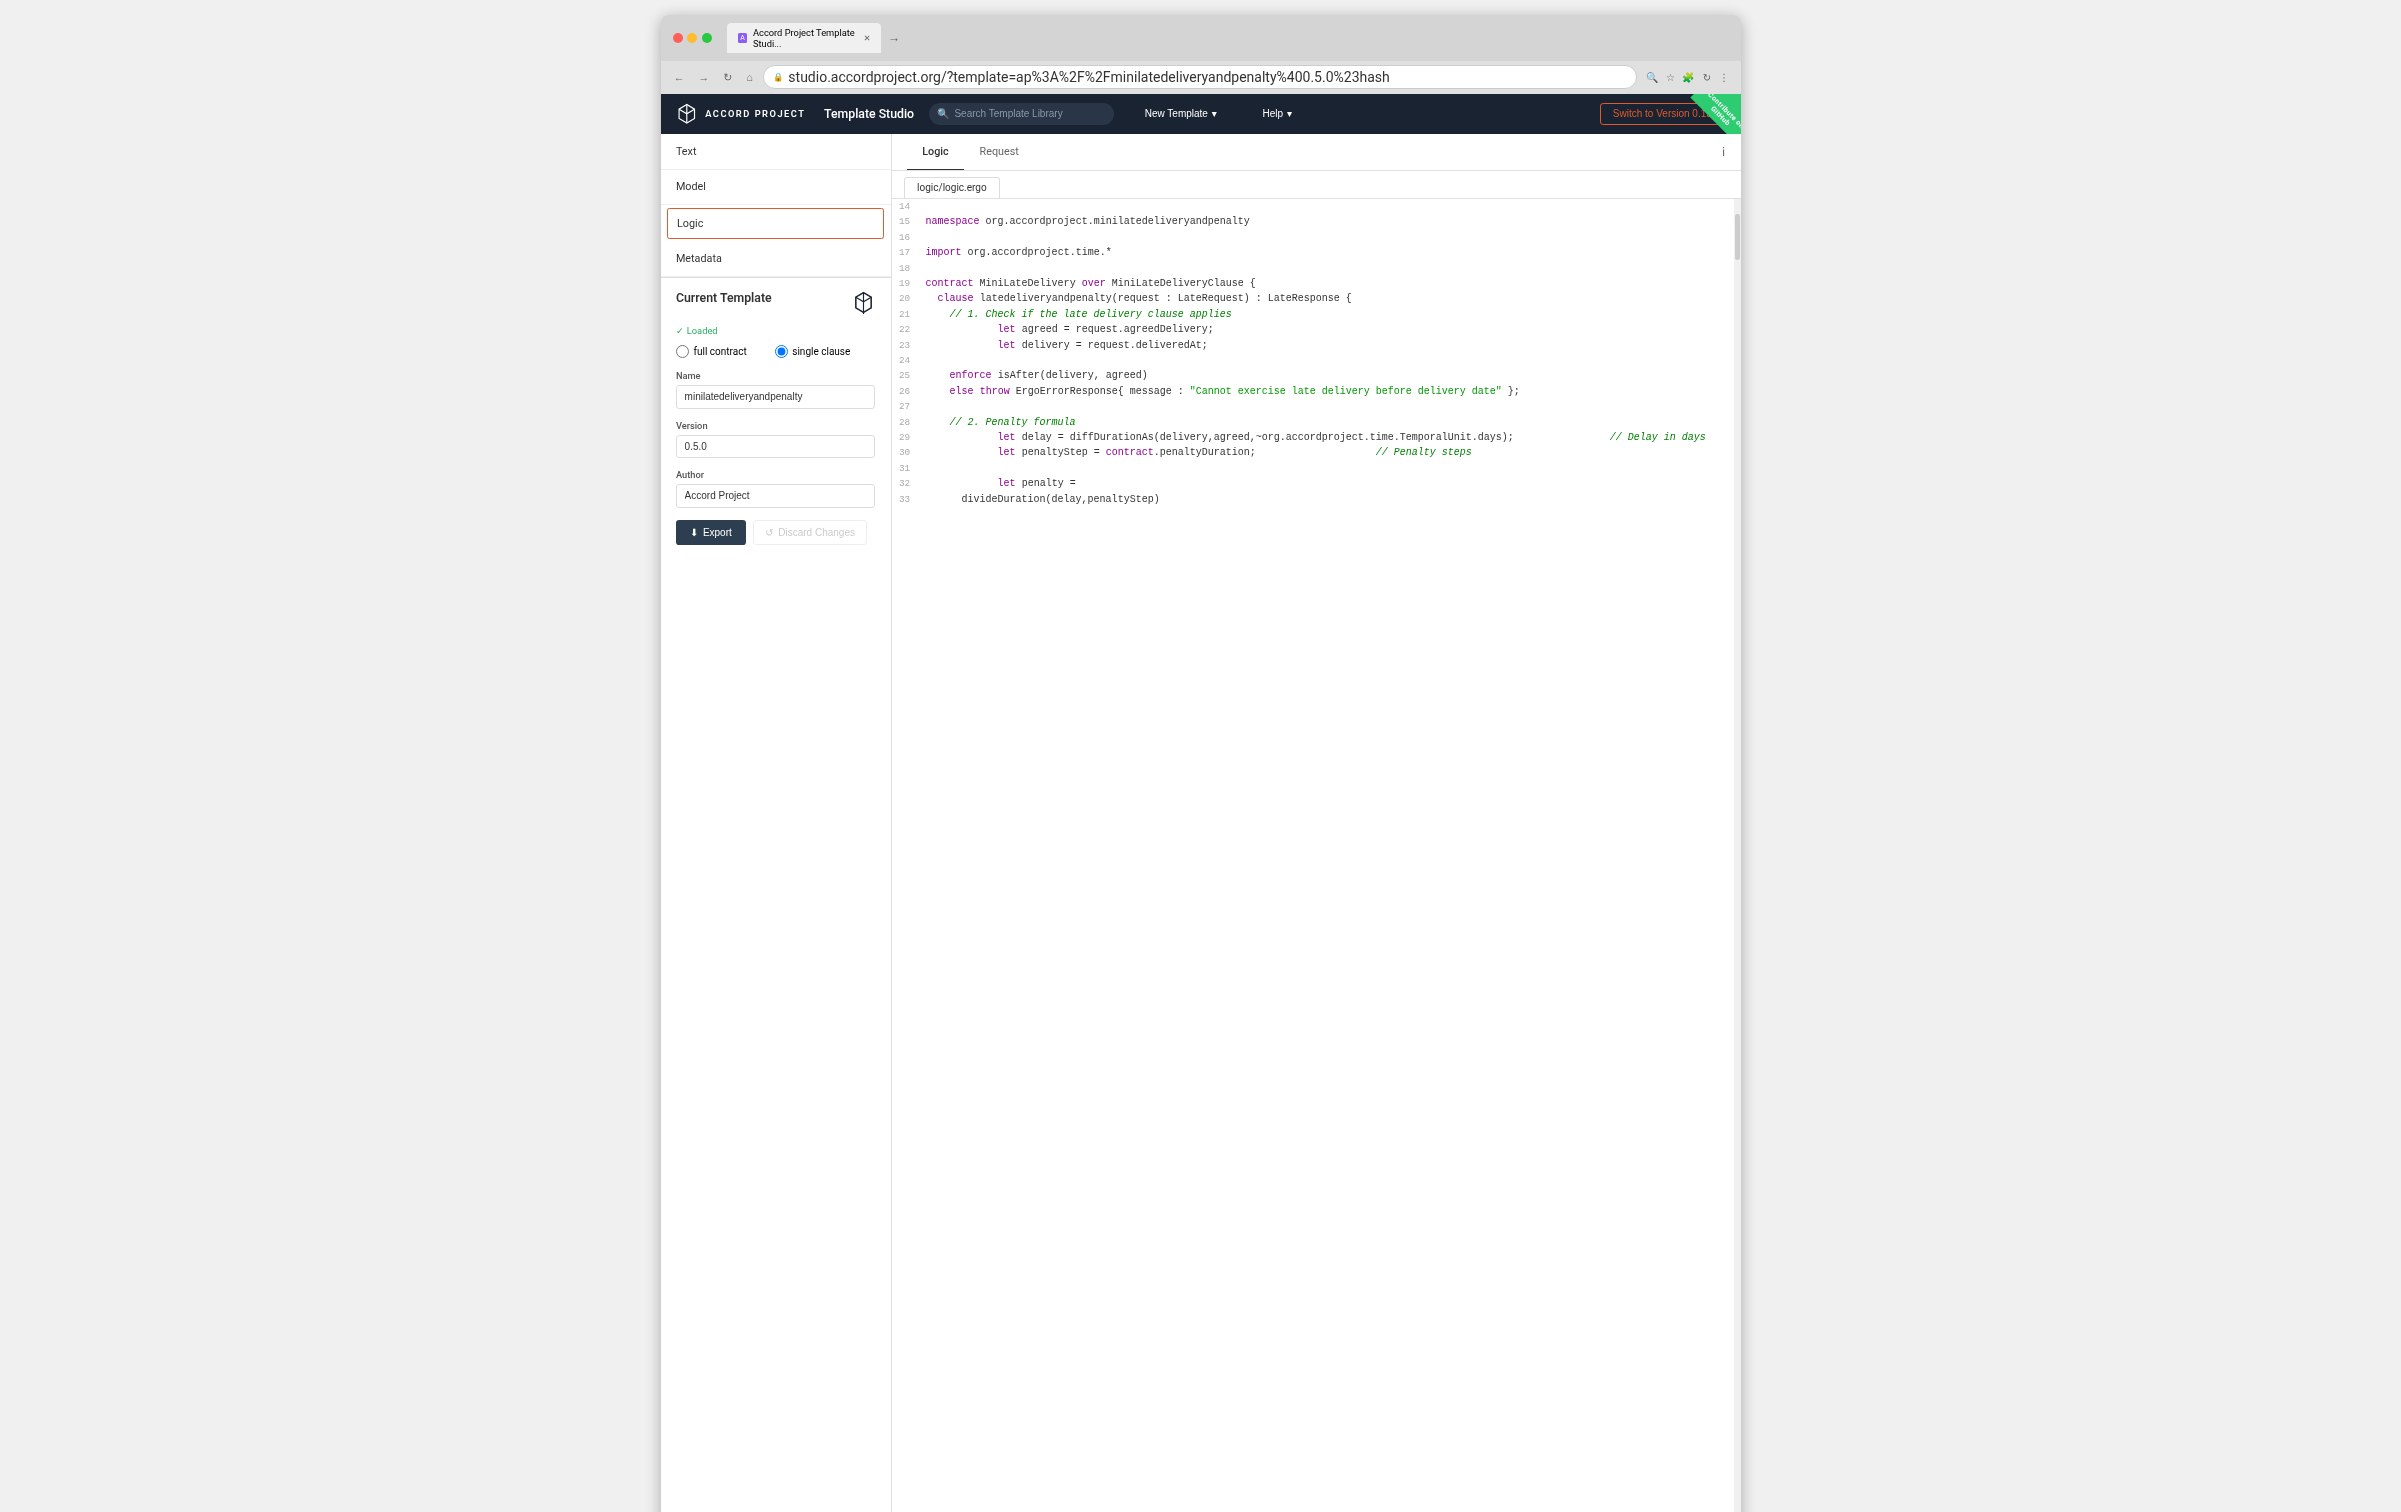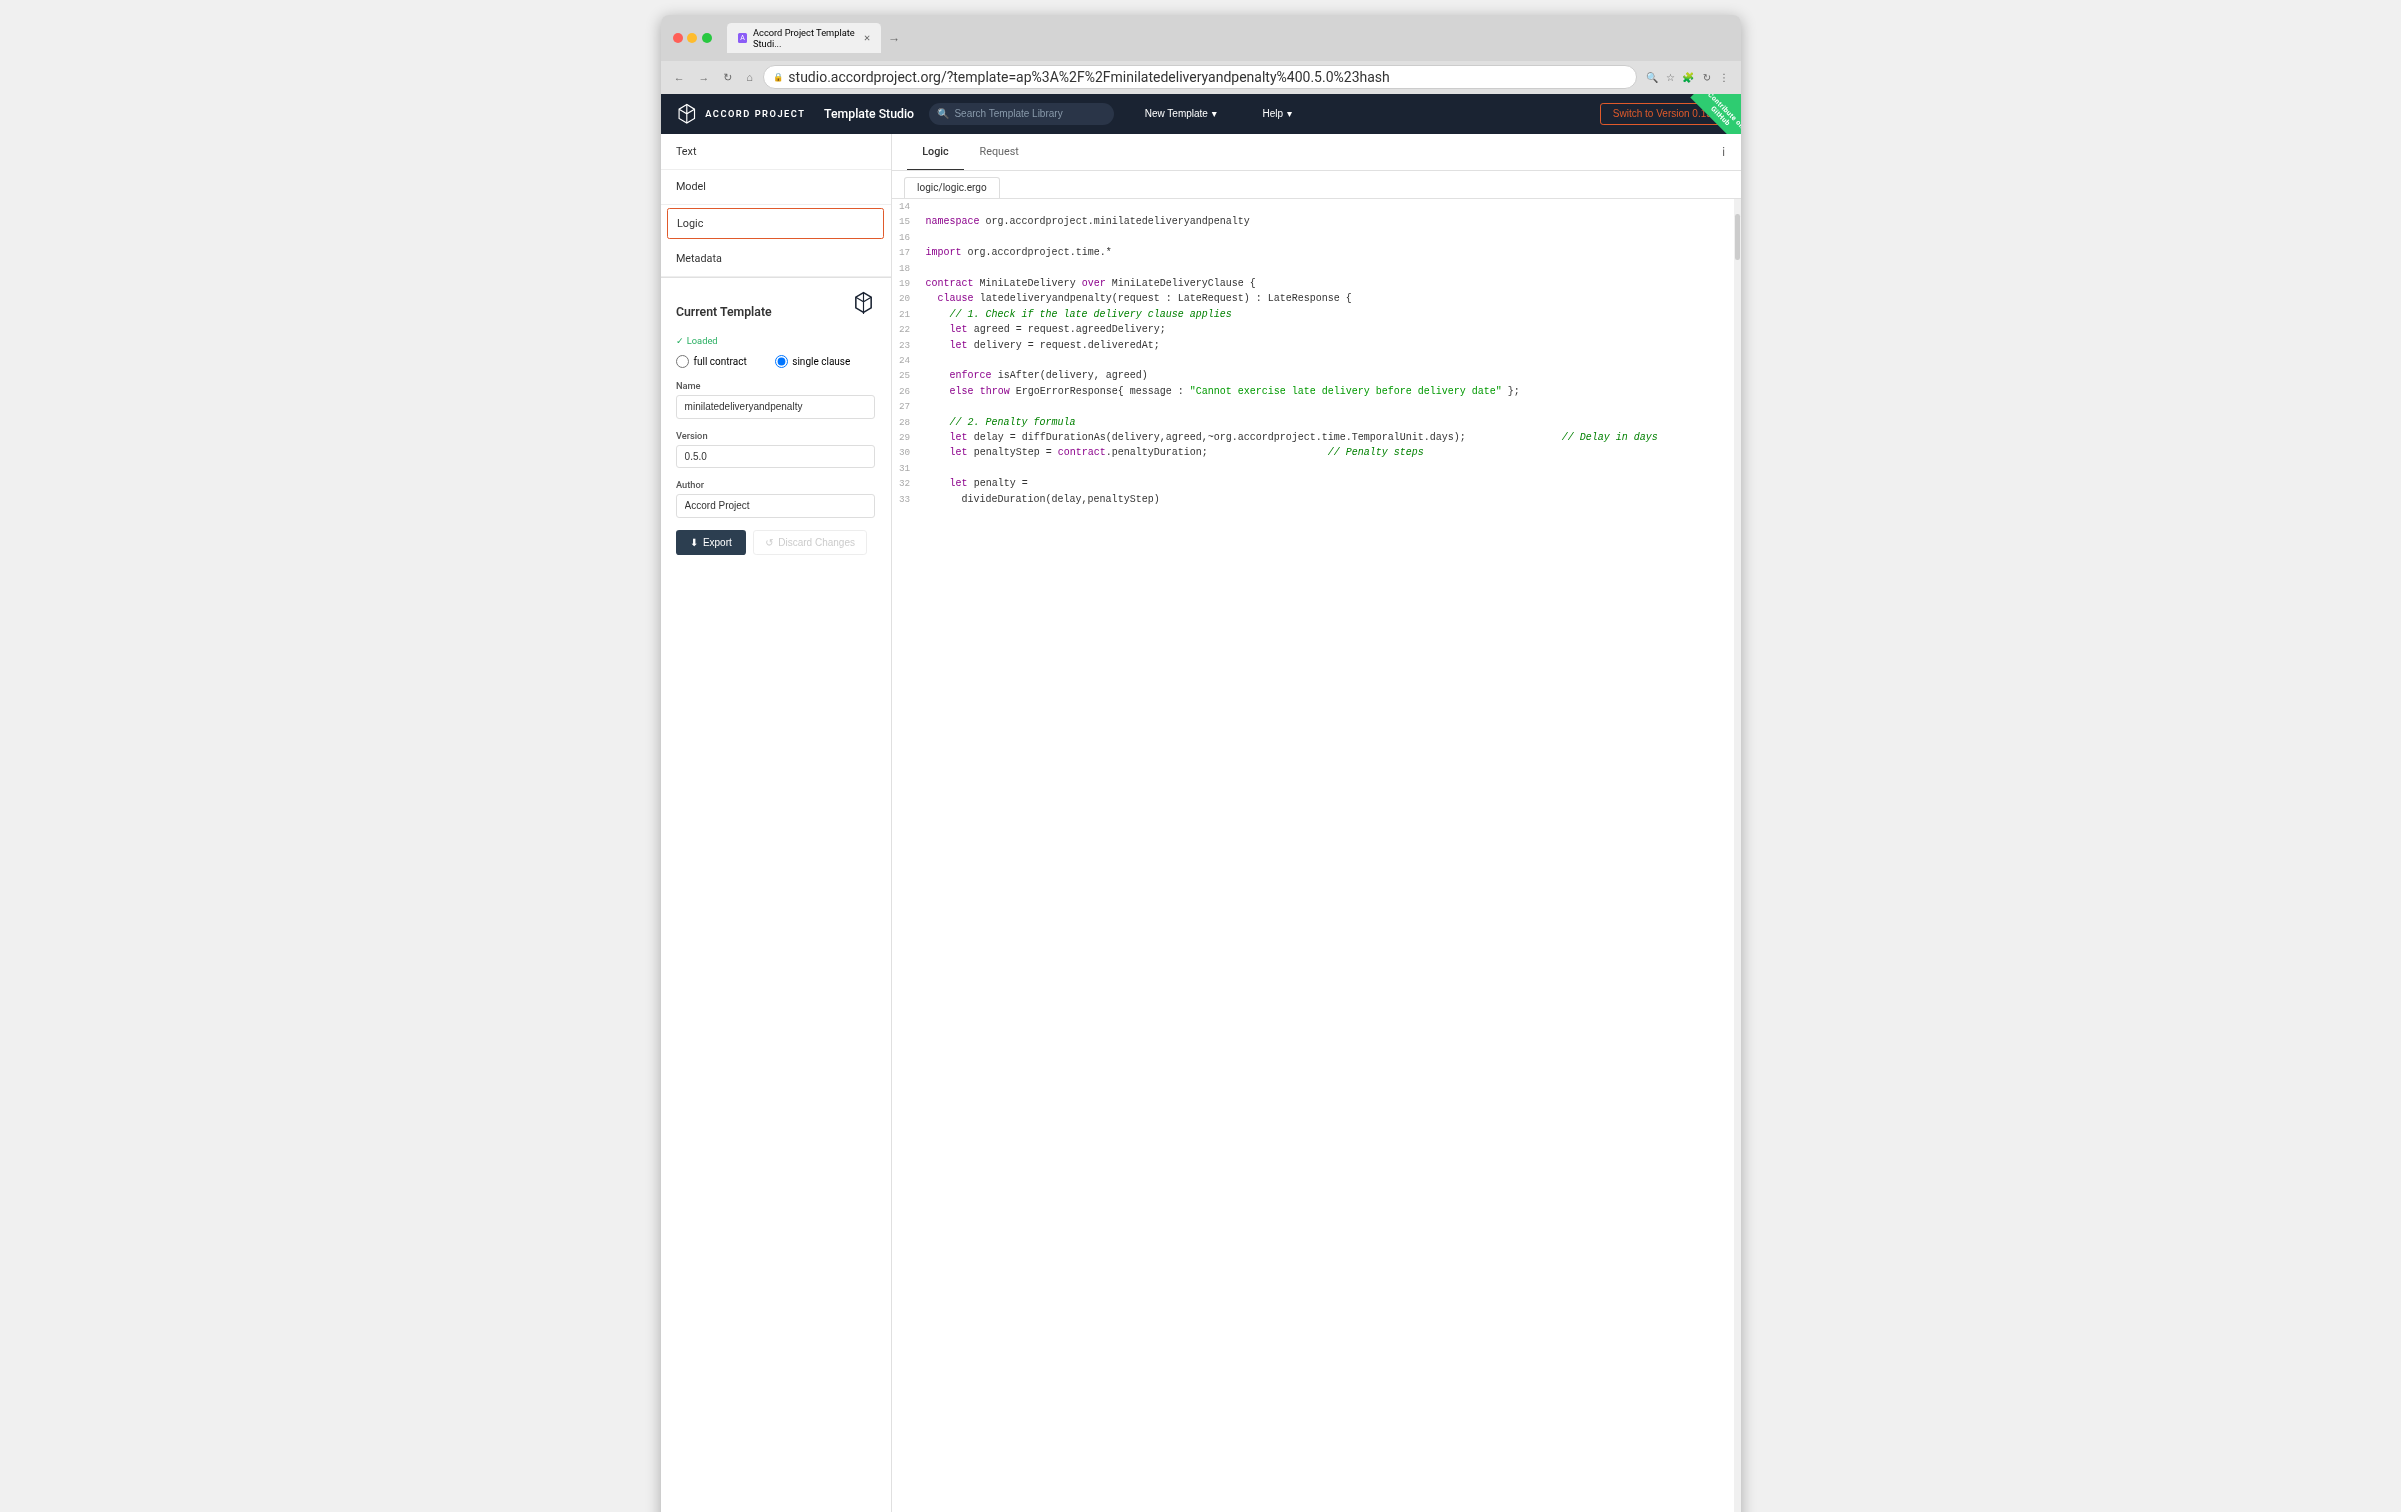--- a/index.html
+++ b/index.html
@@ -54,21 +54,21 @@
     .main-content { display: flex; height: calc(100vh - 100px); min-height: 432px; }
     
     
     .sidebar { width: 231px; min-width: 231px; border-right: 0.8px solid #e0e0e0; background: white; display: flex; flex-direction: column; }
     
     .sidebar-nav { border-bottom: 0.8px solid #e0e0e0; }
     .sidebar-nav-item { padding: 10.8px 15.4px; font-size: 10.8px; color: #333; cursor: pointer; border-bottom: 0.8px solid #eee; }
     .sidebar-nav-item.active { border: 1.2px solid #e05a2b; border-radius: 2.3px; margin: 3.1px 6.2px; padding: 7.7px 9.3px; color: #333; }
     
     .current-template { padding: 12.3px 15.4px; flex: 1; }
-    .current-template-header { display: flex; align-items: flex-end; justify-content: space-between; margin-bottom: 16px; }
+    .current-template-header { display: flex; align-items: flex-start; justify-content: space-between; margin-bottom: 6px; }
     .current-template-title { font-size: 12.3px; font-weight: 600; color: #333; }
     .template-logo { color: #1a2332; font-size: 18.5px; }
     .loaded-badge { color: #27ae60; font-size: 9.3px; display: flex; align-items: center; gap: 3.1px; margin-bottom: 9.3px; }
     .loaded-check { color: #27ae60; }
     
     .radio-group { display: flex; align-items: center; gap: 28px; margin-bottom: 12.3px; }
     .radio-option { display: flex; align-items: center; gap: 4.6px; font-size: 10px; cursor: pointer; }
     .radio-option input { cursor: pointer; }
     
     .form-field { margin-bottom: 10.8px; }
@@ -96,21 +96,21 @@
     .code-line { display: flex; min-height: 15.4px; line-height: 15.4px; }
     .line-num { color: #aaa; width: 31px; min-width: 31px; text-align: right; padding-right: 12.3px; padding-left: 6.2px; user-select: none; font-size: 9.3px; }
     .line-content { flex: 1; white-space: pre; color: #333; padding-left: 3.1px; }
     
     
     .kw-namespace { color: #8b008b; font-weight: 500; }
     .kw-import { color: #8b008b; font-weight: 500; }
     .kw-contract { color: #8b008b; font-weight: 500; }
     .kw-over { color: #8b008b; font-weight: 500; }
     .kw-clause { color: #8b008b; font-weight: 500; }
-    .kw-let { color: #8b008b; font-weight: 500; }
+    .kw-let { color: #8b008b; font-weight: 500; margin-left: 48px; }
     .kw-enforce { color: #8b008b; font-weight: 500; }
     .kw-else { color: #8b008b; font-weight: 500; }
     .kw-throw { color: #8b008b; font-weight: 500; }
     .str-green { color: #009900; }
     .comment { color: #008000; font-style: italic; }
 
     .scrollbar-track { position: absolute; right: 0; top: 0; bottom: 0; width: 6.2px; background: #f0f0f0; }
     .scrollbar-thumb { position: absolute; right: 0.8px; top: 15.4px; width: 4.6px; height: 46px; background: #ccc; border-radius: 2.3px; }
     .code-wrapper { position: relative; flex: 1; overflow: hidden; }
   </style>

